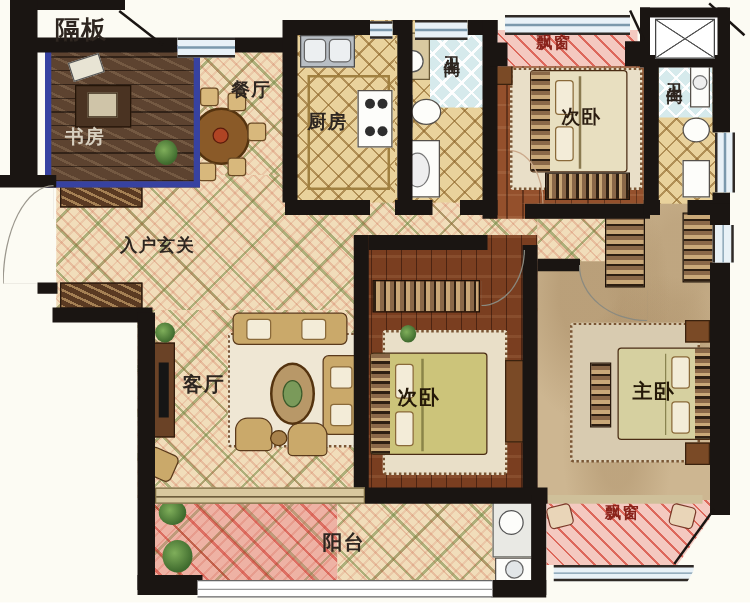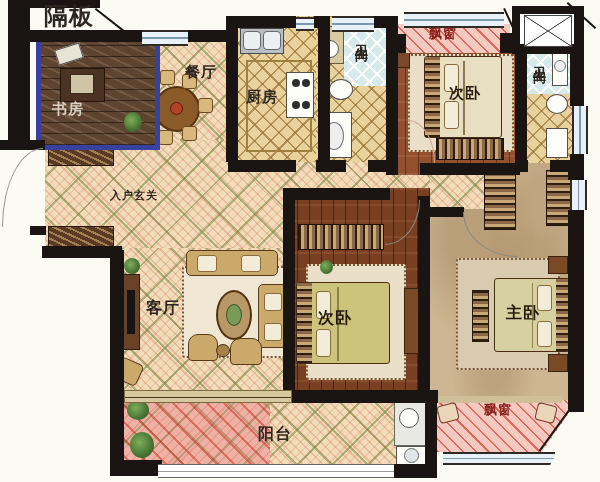--- a/index.html
+++ b/index.html
@@ -263,28 +263,28 @@
   <div class="plant" style="left:127px;top:400px;width:22px;height:20px"></div>
   <div class="plant" style="left:130px;top:432px;width:24px;height:26px"></div>
   <div class="furn" style="left:394px;top:398px;width:32px;height:48px;background:#e9e9e4;border:1.3px solid #6a6a64"></div>
   <div class="furn" style="left:399px;top:408px;width:20px;height:20px;background:#fdfdfa;border:1.2px solid #555;border-radius:50%"></div>
   <div class="furn white-fix" style="left:396px;top:446px;width:30px;height:22px"></div>
   <div class="furn" style="left:404px;top:448px;width:15px;height:15px;background:#e2e6e8;border:1.2px solid #666;border-radius:50%"></div>
 
   <div class="furn" style="left:438px;top:404px;width:20px;height:18px;background:#e9d5b8;border:1.2px solid #7a3a2a;border-radius:4px;transform:rotate(-14deg);z-index:5"></div>
   <div class="furn" style="left:536px;top:404px;width:20px;height:18px;background:#e9d5b8;border:1.2px solid #7a3a2a;border-radius:4px;transform:rotate(14deg);z-index:5"></div>
 
-  <div class="lbl" style="left:44px;top:0;font-size:24px">隔板</div>
+  <div class="lbl" style="left:44px;top:10px;font-size:20px">隔板</div>
   <div class="lbl" style="left:52px;top:100px;font-size:15px;color:#d8d0c0">书房</div>
   <div class="lbl" style="left:185px;top:63px;font-size:15px">餐厅</div>
   <div class="lbl" style="left:246px;top:88px;font-size:15px">厨房</div>
   <div class="lbl vert" style="left:352px;top:34px;font-size:13px">卫生间</div>
   <div class="lbl red" style="left:429px;top:25px;font-size:13px">飘窗</div>
   <div class="lbl" style="left:449px;top:84px;font-size:15px;color:#2a1c10">次卧</div>
   <div class="lbl vert" style="left:530px;top:56px;font-size:13px">卫生间</div>
-  <div class="lbl" style="left:110px;top:188px;font-size:11px">入户玄关</div>
+  <div class="lbl" style="left:96px;top:188px;font-size:14px">入户玄关</div>
   <div class="lbl" style="left:146px;top:298px;font-size:16px">客厅</div>
   <div class="lbl" style="left:318px;top:308px;font-size:16px;color:#241808">次卧</div>
   <div class="lbl" style="left:506px;top:303px;font-size:16px;color:#241808">主卧</div>
   <div class="lbl" style="left:258px;top:424px;font-size:16px">阳台</div>
   <div class="lbl red" style="left:484px;top:401px;font-size:13px">飘窗</div>
 
 </div>
 
 </body></html>

